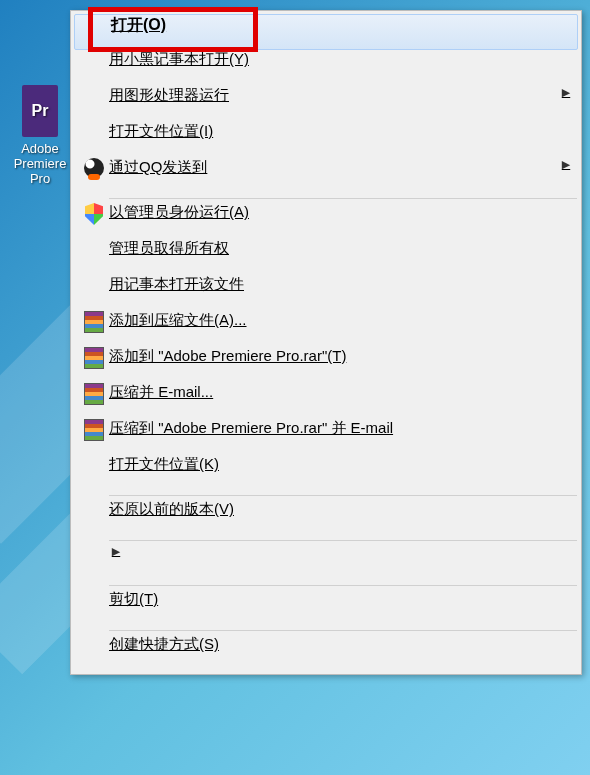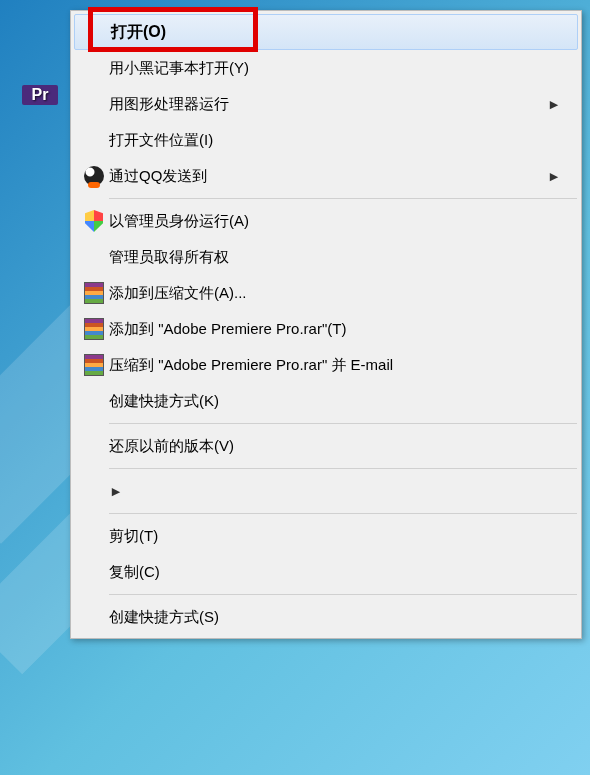--- a/index.html
+++ b/index.html
@@ -22,21 +22,21 @@
       left: 10px;
       top: 85px;
       width: 60px;
       text-align: center;
       color: #fff;
       text-shadow: 1px 1px 2px rgba(0,0,0,0.7);
       font-size: 13px;
     }
     .desktop-icon .icon-box {
       width: 36px;
-      height: 20px;
+      height: 52px;
       background: #4b2a7b;
       margin: 0 auto 4px;
       display: flex;
       align-items: center;
       justify-content: center;
       color: #fff;
       font-weight: bold;
       font-size: 16px;
       border-radius: 2px;
     }
@@ -45,25 +45,26 @@
       left: 70px;
       top: 10px;
       width: 512px;
       background: #f0f0f0;
       border: 1px solid #bcbcbc;
       box-shadow: 2px 2px 6px rgba(0,0,0,0.3);
       padding: 3px 2px;
     }
     .menu-item {
       display: flex;
-      align-items: center;
+      align-items: flex-start;
       height: 36px;
-      padding: 0 18px 0 6px;
+      padding: 0 6px 0 6px;
       cursor: pointer;
       position: relative;
+      text-decoration: underline;
     }
     .menu-item.highlighted {
       background: linear-gradient(#e8f0fa, #d4e5f7);
       border: 1px solid #aecff7;
       border-radius: 2px;
       margin: 0 1px;
     }
     .menu-item .icon-slot {
       width: 30px;
       display: flex;
@@ -128,20 +129,21 @@
     }
   </style>
 </head>
 <body>
 
 <div class="bg-stripe" style="left:-100px;top:300px;width:400px;height:120px;"></div>
 <div class="bg-stripe" style="left:-50px;top:500px;width:300px;height:80px;"></div>
 
 <div class="desktop-icon">
   <div class="icon-box">Pr</div>
+  <div>Adobe Premiere Pro</div>
 </div>
 
 <div class="context-menu" id="ctx">
     <div class="menu-item bold highlighted">
       <div class="icon-slot"></div>
       <div class="label">打开(O)</div>
       <div class="arrow"></div>
     </div>
     <div class="menu-item">
       <div class="icon-slot"></div>
@@ -172,67 +174,74 @@
       </div>
       <div class="label">以管理员身份运行(A)</div>
       <div class="arrow"></div>
     </div>
     <div class="menu-item">
       <div class="icon-slot"></div>
       <div class="label">管理员取得所有权</div>
       <div class="arrow"></div>
     </div>
     <div class="menu-item">
+      <div class="icon-slot"></div>
+      <div class="label">用记事本打开该文件</div>
+      <div class="arrow"></div>
+    </div>
+    <div class="menu-item">
       <div class="icon-slot">
         <div class="icon-rar"></div>
       </div>
       <div class="label">添加到压缩文件(A)...</div>
       <div class="arrow"></div>
     </div>
     <div class="menu-item">
       <div class="icon-slot">
         <div class="icon-rar"></div>
       </div>
       <div class="label">添加到 "Adobe Premiere Pro.rar"(T)</div>
       <div class="arrow"></div>
     </div>
     <div class="menu-item">
       <div class="icon-slot">
         <div class="icon-rar"></div>
       </div>
+      <div class="label">压缩并 E-mail...</div>
+      <div class="arrow"></div>
+    </div>
+    <div class="menu-item">
+      <div class="icon-slot">
+        <div class="icon-rar"></div>
+      </div>
       <div class="label">压缩到 "Adobe Premiere Pro.rar" 并 E-mail</div>
       <div class="arrow"></div>
     </div>
     <div class="menu-item">
       <div class="icon-slot"></div>
-      <div class="label">创建快捷方式(K)</div>
+      <div class="label">打开文件位置(K)</div>
       <div class="arrow"></div>
     </div>
     <div class="separator"></div>
     <div class="menu-item">
       <div class="icon-slot"></div>
       <div class="label">还原以前的版本(V)</div>
       <div class="arrow"></div>
     </div>
     <div class="separator"></div>
     <div class="menu-item">
       <div class="icon-slot"></div>
       <div class="arrow">▶</div>
     </div>
     <div class="separator"></div>
     <div class="menu-item">
       <div class="icon-slot"></div>
       <div class="label">剪切(T)</div>
       <div class="arrow"></div>
     </div>
-    <div class="menu-item">
-      <div class="icon-slot"></div>
-      <div class="label">复制(C)</div>
-      <div class="arrow"></div>
-    </div>
     <div class="separator"></div>
     <div class="menu-item">
       <div class="icon-slot"></div>
       <div class="label">创建快捷方式(S)</div>
       <div class="arrow"></div>
     </div>
   </div>
 
 <div class="red-highlight"></div>
 

